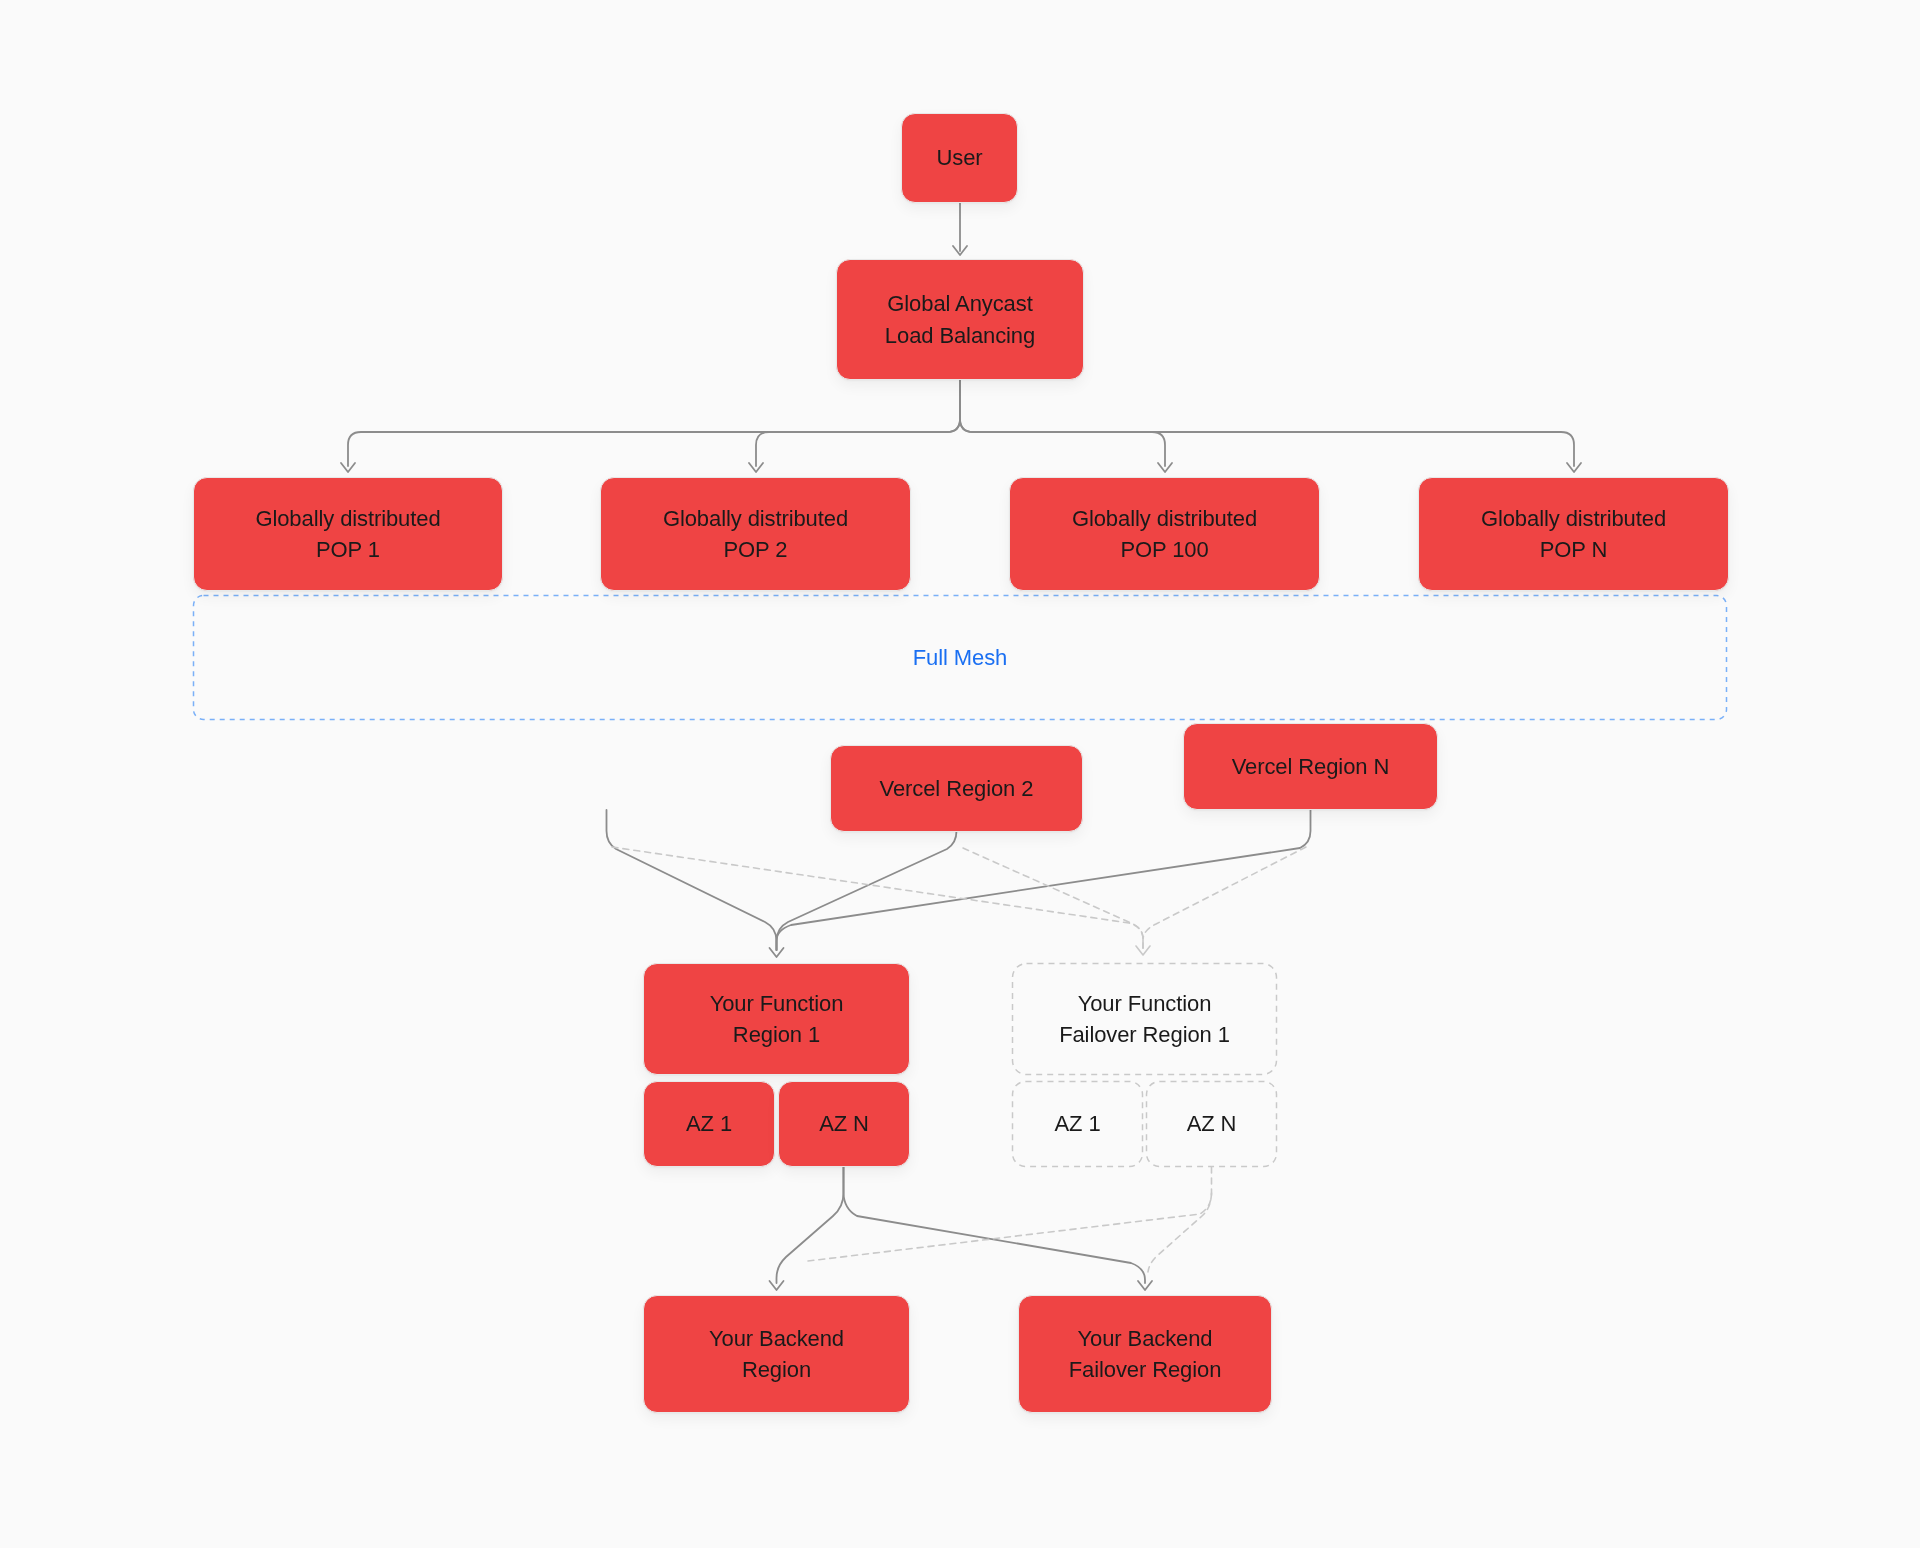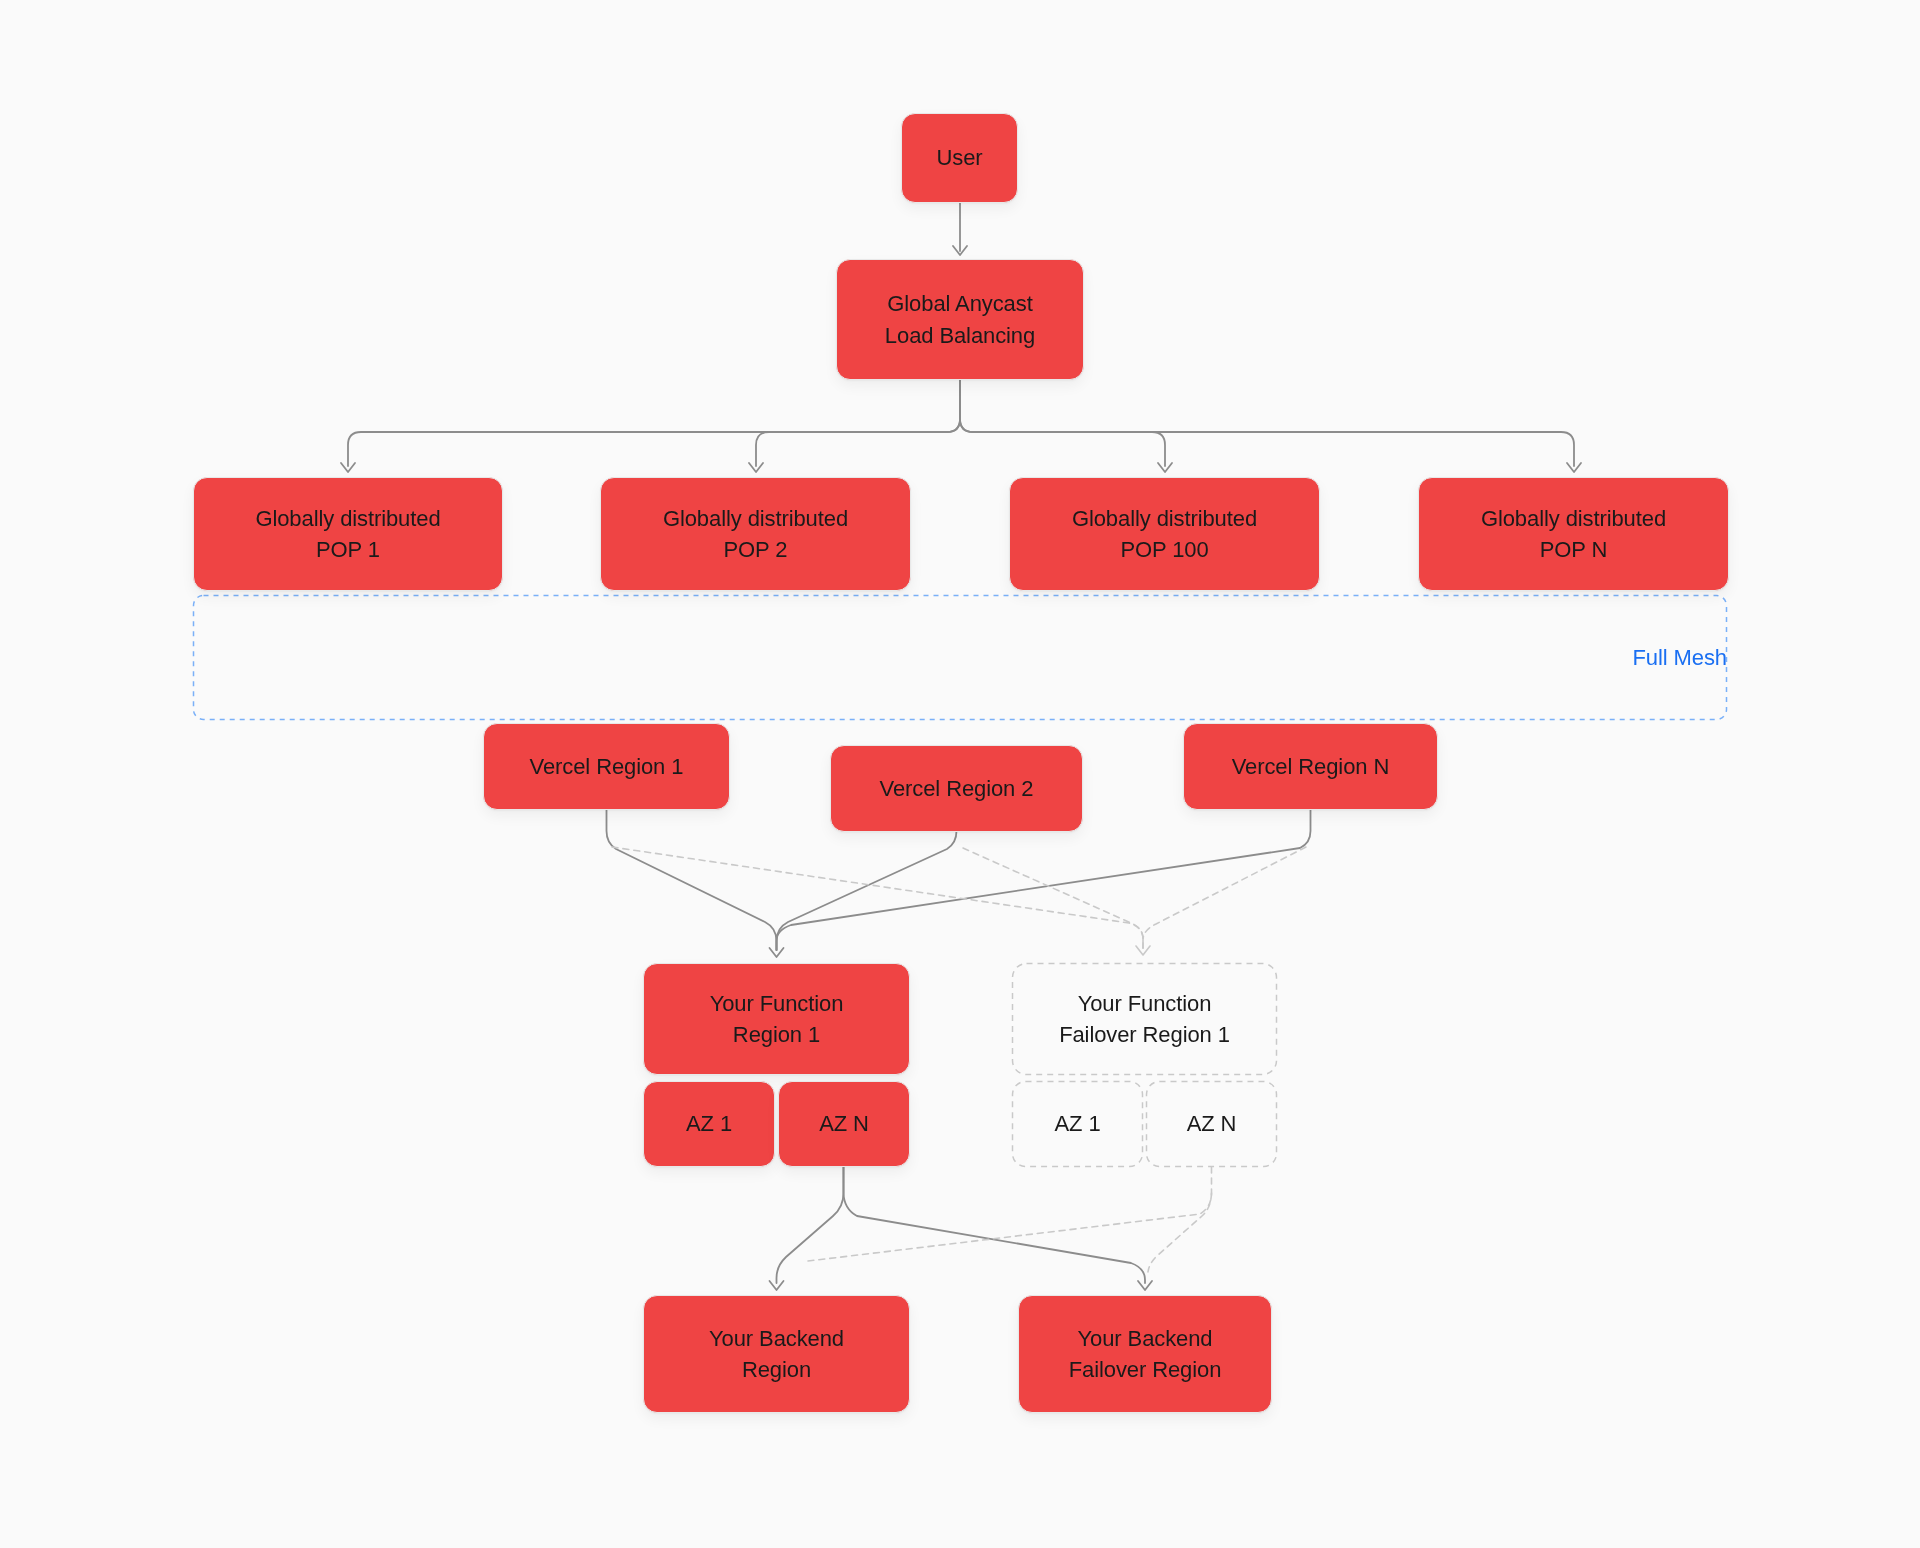--- a/index.html
+++ b/index.html
@@ -19,21 +19,21 @@
     letter-spacing: -0.1px;
   }
   .node .lbl { white-space: pre-line; }
   .solidbox {
     background: #ef4444;
     border: 1px solid #e8e8e8;
     border-radius: 14px;
     box-shadow: 0 6px 14px rgba(0,0,0,0.05), 0 1px 2px rgba(0,0,0,0.04);
   }
   .ghost { background: transparent; border: none; } 
-  .mesh-label { color: #1a6ff2; z-index: 1; justify-content: flex-end; }
+  .mesh-label { color: #1a6ff2; z-index: 1; }
 
   
   .n-user       { left: 901px;  top: 113px;  width: 117px; height: 90px; }
   .n-lb         { left: 836px;  top: 259px;  width: 248px; height: 121px; }
   .n-pop1       { left: 193px;  top: 477px;  width: 310px; height: 114px; }
   .n-pop2       { left: 600px;  top: 477px;  width: 311px; height: 114px; }
   .n-pop100     { left: 1009px; top: 477px;  width: 311px; height: 114px; }
   .n-popn       { left: 1418px; top: 477px;  width: 311px; height: 114px; }
   .n-mesh       { left: 193px;  top: 595px;  width: 1534px; height: 125px; }
   .n-vr1        { left: 483px;  top: 723px;  width: 247px; height: 87px; }
@@ -121,23 +121,20 @@
   </div>
   <div class="node solidbox n-popn">
     <span class="lbl">Globally distributed
 POP N</span>
   </div>
 
   <div class="node ghost mesh-label n-mesh">
     <span class="lbl">Full Mesh</span>
   </div>
 
-  <div class="node solidbox n-vr1">
-    <span class="lbl">Vercel Region 1</span>
-  </div>
   <div class="node solidbox n-vr2">
     <span class="lbl">Vercel Region 2</span>
   </div>
   <div class="node solidbox n-vrn">
     <span class="lbl">Vercel Region N</span>
   </div>
 
   <div class="node solidbox n-fr">
     <span class="lbl">Your Function
 Region 1</span>

